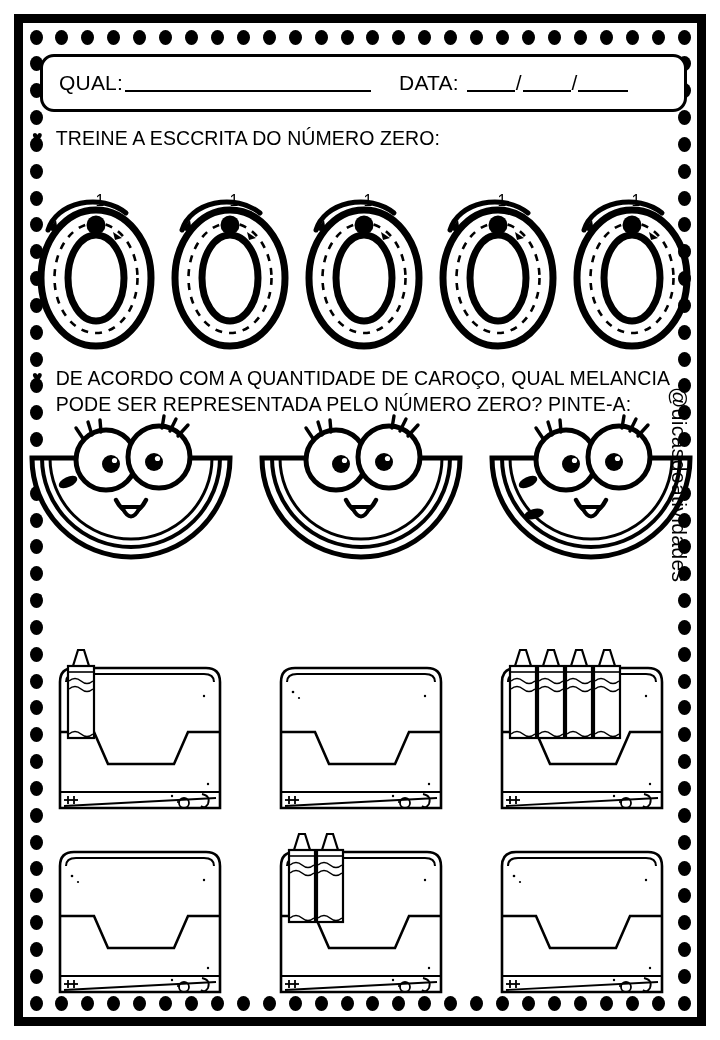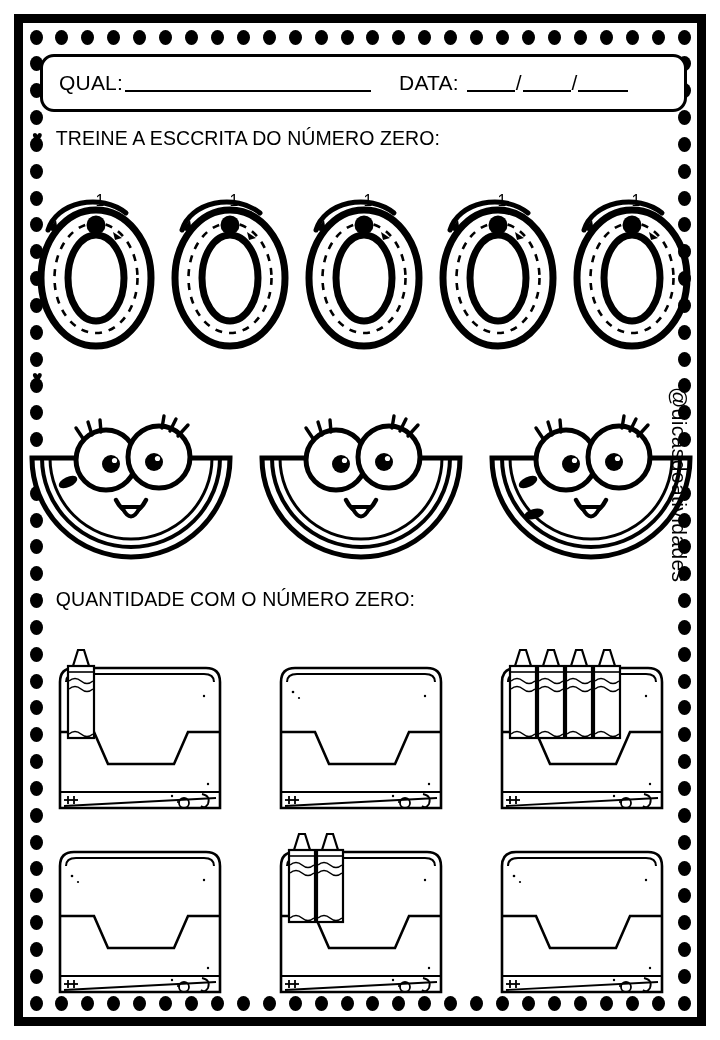--- a/index.html
+++ b/index.html
@@ -372,20 +372,22 @@
         <path d="M 96 55 A 46 36 0 0 0 18 72" fill="none" stroke="#000" stroke-width="5" stroke-linecap="round"></path>
         <path d="M 18 72 L 26 62 L 28 74 Z" fill="#000"></path>
         <text x="70" y="48" font-family="Liberation Sans, sans-serif" font-size="16" fill="#000" text-anchor="middle">1</text>
       </svg>
       </div>
     </div>
 
   <div class="instr" style="left:32px; top:365px;">
     <span class="heart">♥</span>
     <div>
+      <div class="instr-text">DE ACORDO COM A QUANTIDADE DE CAROÇO, QUAL MELANCIA</div>
+      <div class="instr-text">PODE SER REPRESENTADA PELO NÚMERO ZERO? PINTE-A:</div>
     </div>
   </div>
   <div class="melon-row" id="melon-row">
       <div class="melon-cell">
       <svg width="210" height="150" viewBox="0 0 210 150">
 
         <path d="M 6 36 L 204 36 A 99 99 0 0 1 6 36 Z" fill="#fff" stroke="#000" stroke-width="5"></path>
 
         <path d="M 16 36 A 89 89 0 0 0 194 36" fill="none" stroke="#000" stroke-width="4"></path>
         <path d="M 24 36 A 81 81 0 0 0 186 36" fill="none" stroke="#000" stroke-width="3"></path>
@@ -475,21 +477,20 @@
         <path d="M 96 85 Q 105 104 114 85 Z" fill="#fff" stroke="#000" stroke-width="4"></path>
       </svg>
       </div>
     </div>
 
   <div class="watermark">@dicasdeatividades</div>
 
   <div class="instr" style="left:32px; top:586px;">
     <span class="heart">♥</span>
     <div>
-      <div class="instr-text">QUANTIDADE COM O NÚMERO ZERO:</div>
     </div>
   </div>
   <div class="box-grid" id="box-grid">
       <div class="box-cell">
       <svg width="180" height="184" viewBox="0 0 180 184">
 
         <path d="M 10 36 q 0 -14 14 -14 L 156 22 q 14 0 14 14 L 170 162 L 10 162 Z" fill="#fff" stroke="#000" stroke-width="2.6"></path>
 
         <path d="M 16 36 q 0 -8 10 -8 L 154 28 q 10 0 10 8" fill="none" stroke="#000" stroke-width="2"></path>
 

